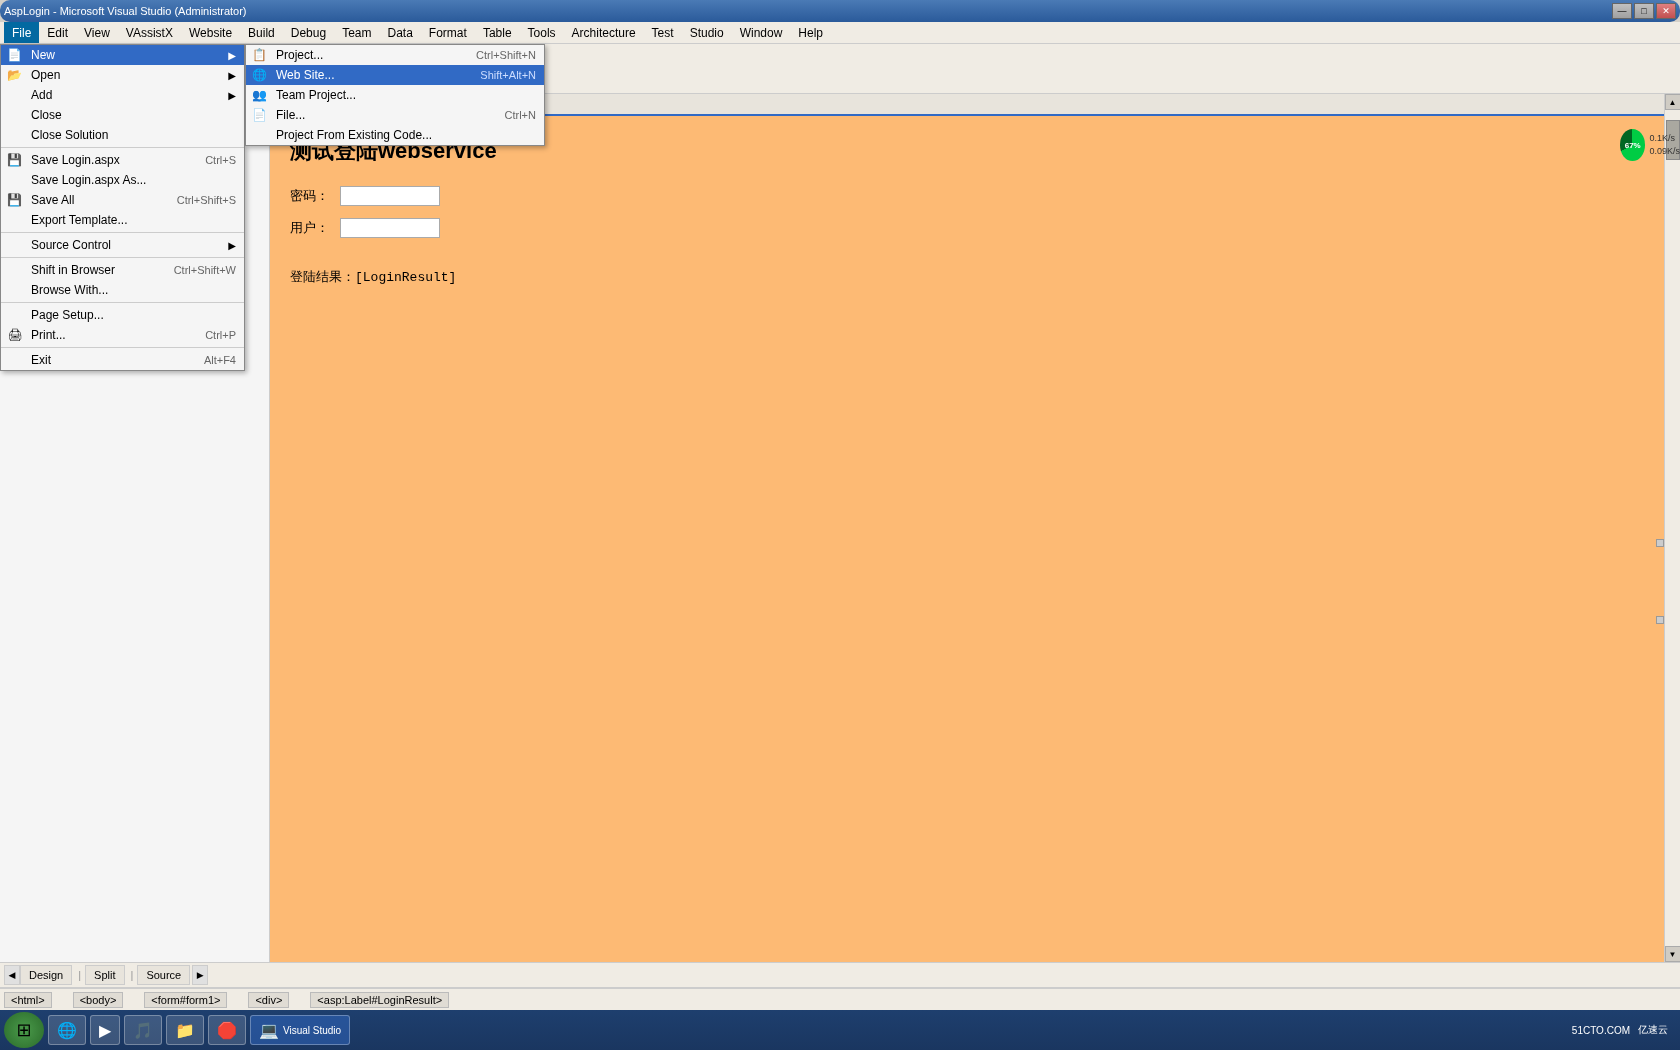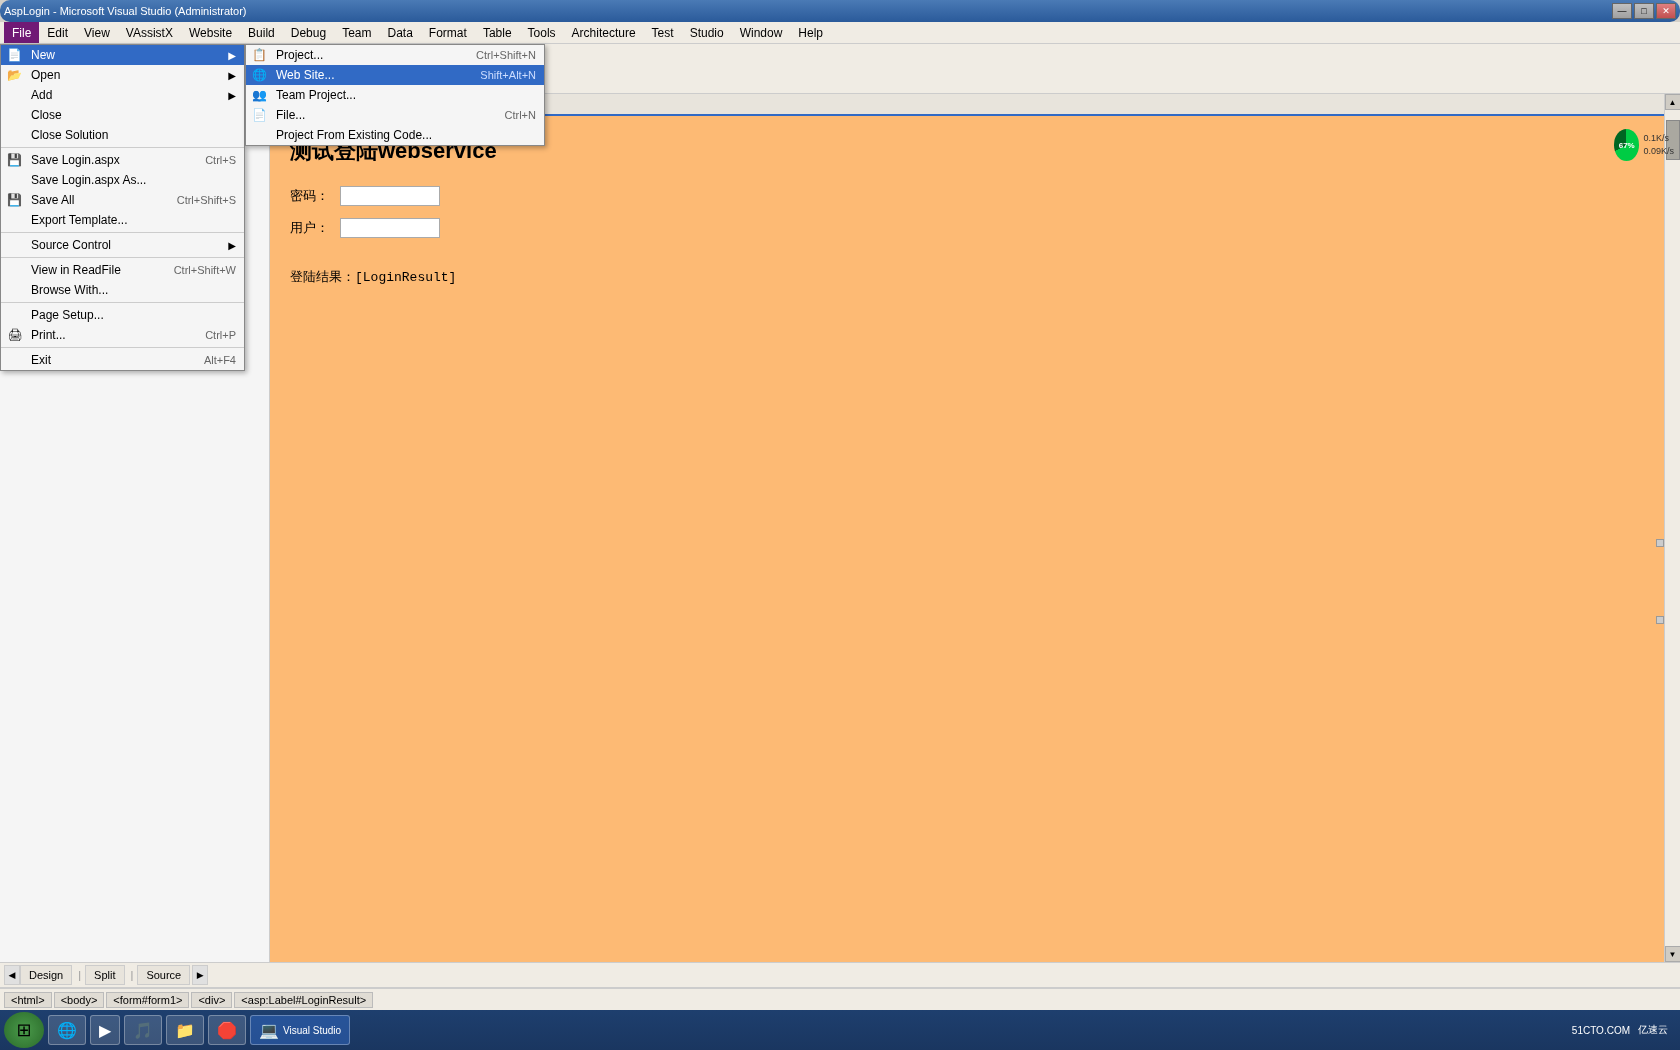--- a/index.html
+++ b/index.html
@@ -39,21 +39,21 @@
     }
     .menu-item {
       padding: 2px 8px;
       cursor: pointer;
       font-size: 12px;
       color: #000;
       height: 100%;
       display: flex;
       align-items: center;
     }
-    .menu-item:hover, .menu-item.active { background: #701a75; color: white; }
+    .menu-item:hover, .menu-item.active { background: #0369a1; color: white; }
 
     
     #toolbar-area {
       background: #f0ece4;
       border-bottom: 1px solid #ccc;
       height: 50px;
       display: flex;
       align-items: center;
       padding: 2px 4px;
       gap: 4px;
@@ -207,20 +207,21 @@
 
     
     #breadcrumb-bar {
       display: flex;
       align-items: center;
       background: #f0ece4;
       border-top: 1px solid #ccc;
       height: 22px;
       padding: 0 4px;
       font-size: 11px;
+      gap: 19px;
     }
     .breadcrumb-tag {
       padding: 1px 6px;
       background: #e0dcd4;
       border: 1px solid #bbb;
       margin-right: 2px;
       cursor: pointer;
       font-size: 11px;
     }
 
@@ -573,21 +574,21 @@
   <div class="taskbar-item" style="background:rgba(49,106,197,0.5);">
     <span class="taskbar-icon">💻</span>
     <span style="font-size:10px;">Visual Studio</span>
   </div>
   <div class="tray-area">
     <span style="font-size:10px;">51CTO.COM</span>
     <span style="font-size:10px;">亿速云</span>
   </div>
 </div>
 
-<div id="perf-indicator" style="position:absolute; top:130px; right:6px; display:flex; align-items:center; gap:4px; z-index:20;">
+<div id="perf-indicator" style="position:absolute; top:130px; right:0; display:flex; align-items:center; gap:4px; z-index:20;">
   <div class="perf-circle" style="width:32px; height:32px; border-radius:50%; background:conic-gradient(#00cc44 0% 67%, #006622 67% 100%); display:flex; align-items:center; justify-content:center;">
     <span style="font-size:8px; color:white; font-weight:bold;">67%</span>
   </div>
   <div style="font-size:9px; color:#333; line-height:13px;">
     <div>0.1K/s</div>
     <div>0.09K/s</div>
   </div>
 </div>
 
 <div id="file-menu">
@@ -638,21 +639,21 @@
     </div>
     <div class="menu-separator"></div>
     <div class="menu-section-item">
       <span class="menu-icon"></span>
       <span>Source Control</span>
       <span class="arrow" style="margin-left:auto;">▶</span>
     </div>
     <div class="menu-separator"></div>
     <div class="menu-section-item">
       <span class="menu-icon"></span>
-      <span>View in ReadFile</span>
+      <span>Shift in Browser</span>
       <span class="shortcut">Ctrl+Shift+W</span>
     </div>
     <div class="menu-section-item">
       <span class="menu-icon"></span>
       <span>Browse With...</span>
     </div>
     <div class="menu-separator"></div>
     <div class="menu-section-item">
       <span class="menu-icon"></span>
       <span>Page Setup...</span>

